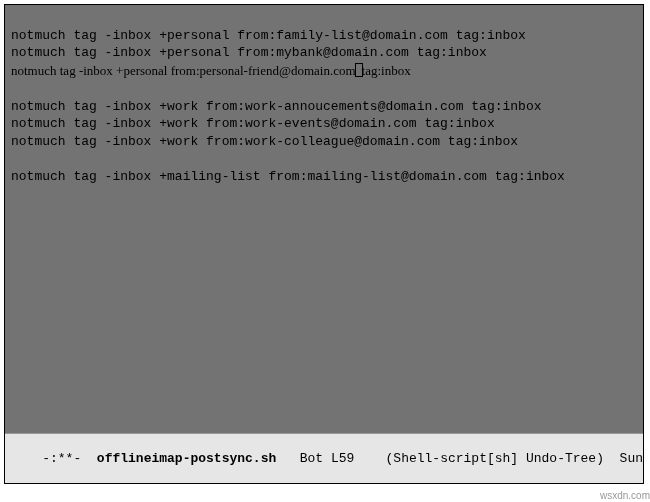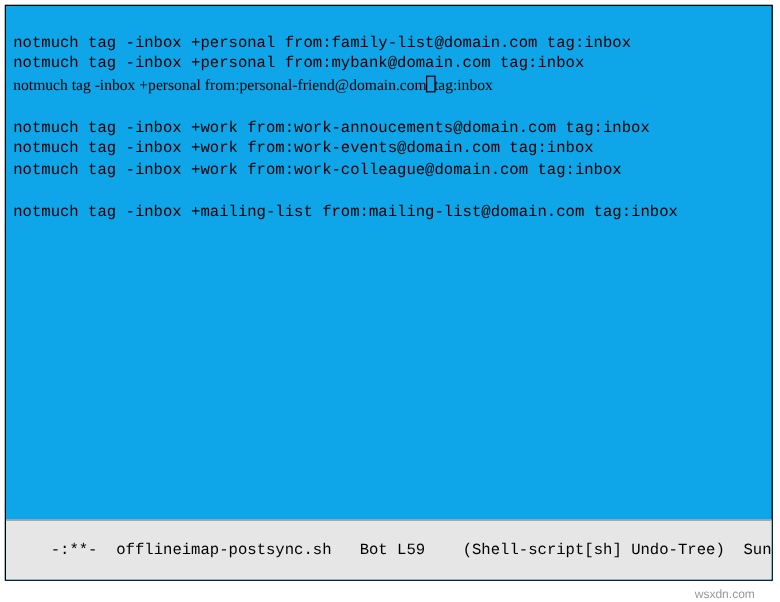--- a/index.html
+++ b/index.html
@@ -11,21 +11,21 @@
       height: 502px;
       overflow: hidden;
       position: relative;
     }
     .editor-frame {
       border: 1px solid #000;
       width: 640px;
       height: 480px;
       margin: 4px;
       position: relative;
-      background: #0ea5e9;
+      background: #737373;
       display: flex;
       flex-direction: column;
     }
     .buffer {
       flex: 1;
       padding: 4px 6px;
       white-space: pre;
       line-height: 1.35;
       color: #000;
       overflow: hidden;
@@ -43,24 +43,24 @@
     }
     .modeline {
       background: #e6e6e6;
       border-top: 1px solid #999;
       padding: 2px 6px;
       font-size: 13px;
       white-space: pre;
       overflow: hidden;
       color: #000;
     }
-    .modeline .file { font-weight: normal; }
+    .modeline .file { font-weight: bold; }
     .watermark {
       position: absolute;
-      right: 21px;
+      right: 0;
       bottom: 1px;
       font-size: 10px;
       color: #999;
       font-family: Arial, sans-serif;
     }
   </style>
 </head>
 <body>
 
 <div class="editor-frame">

